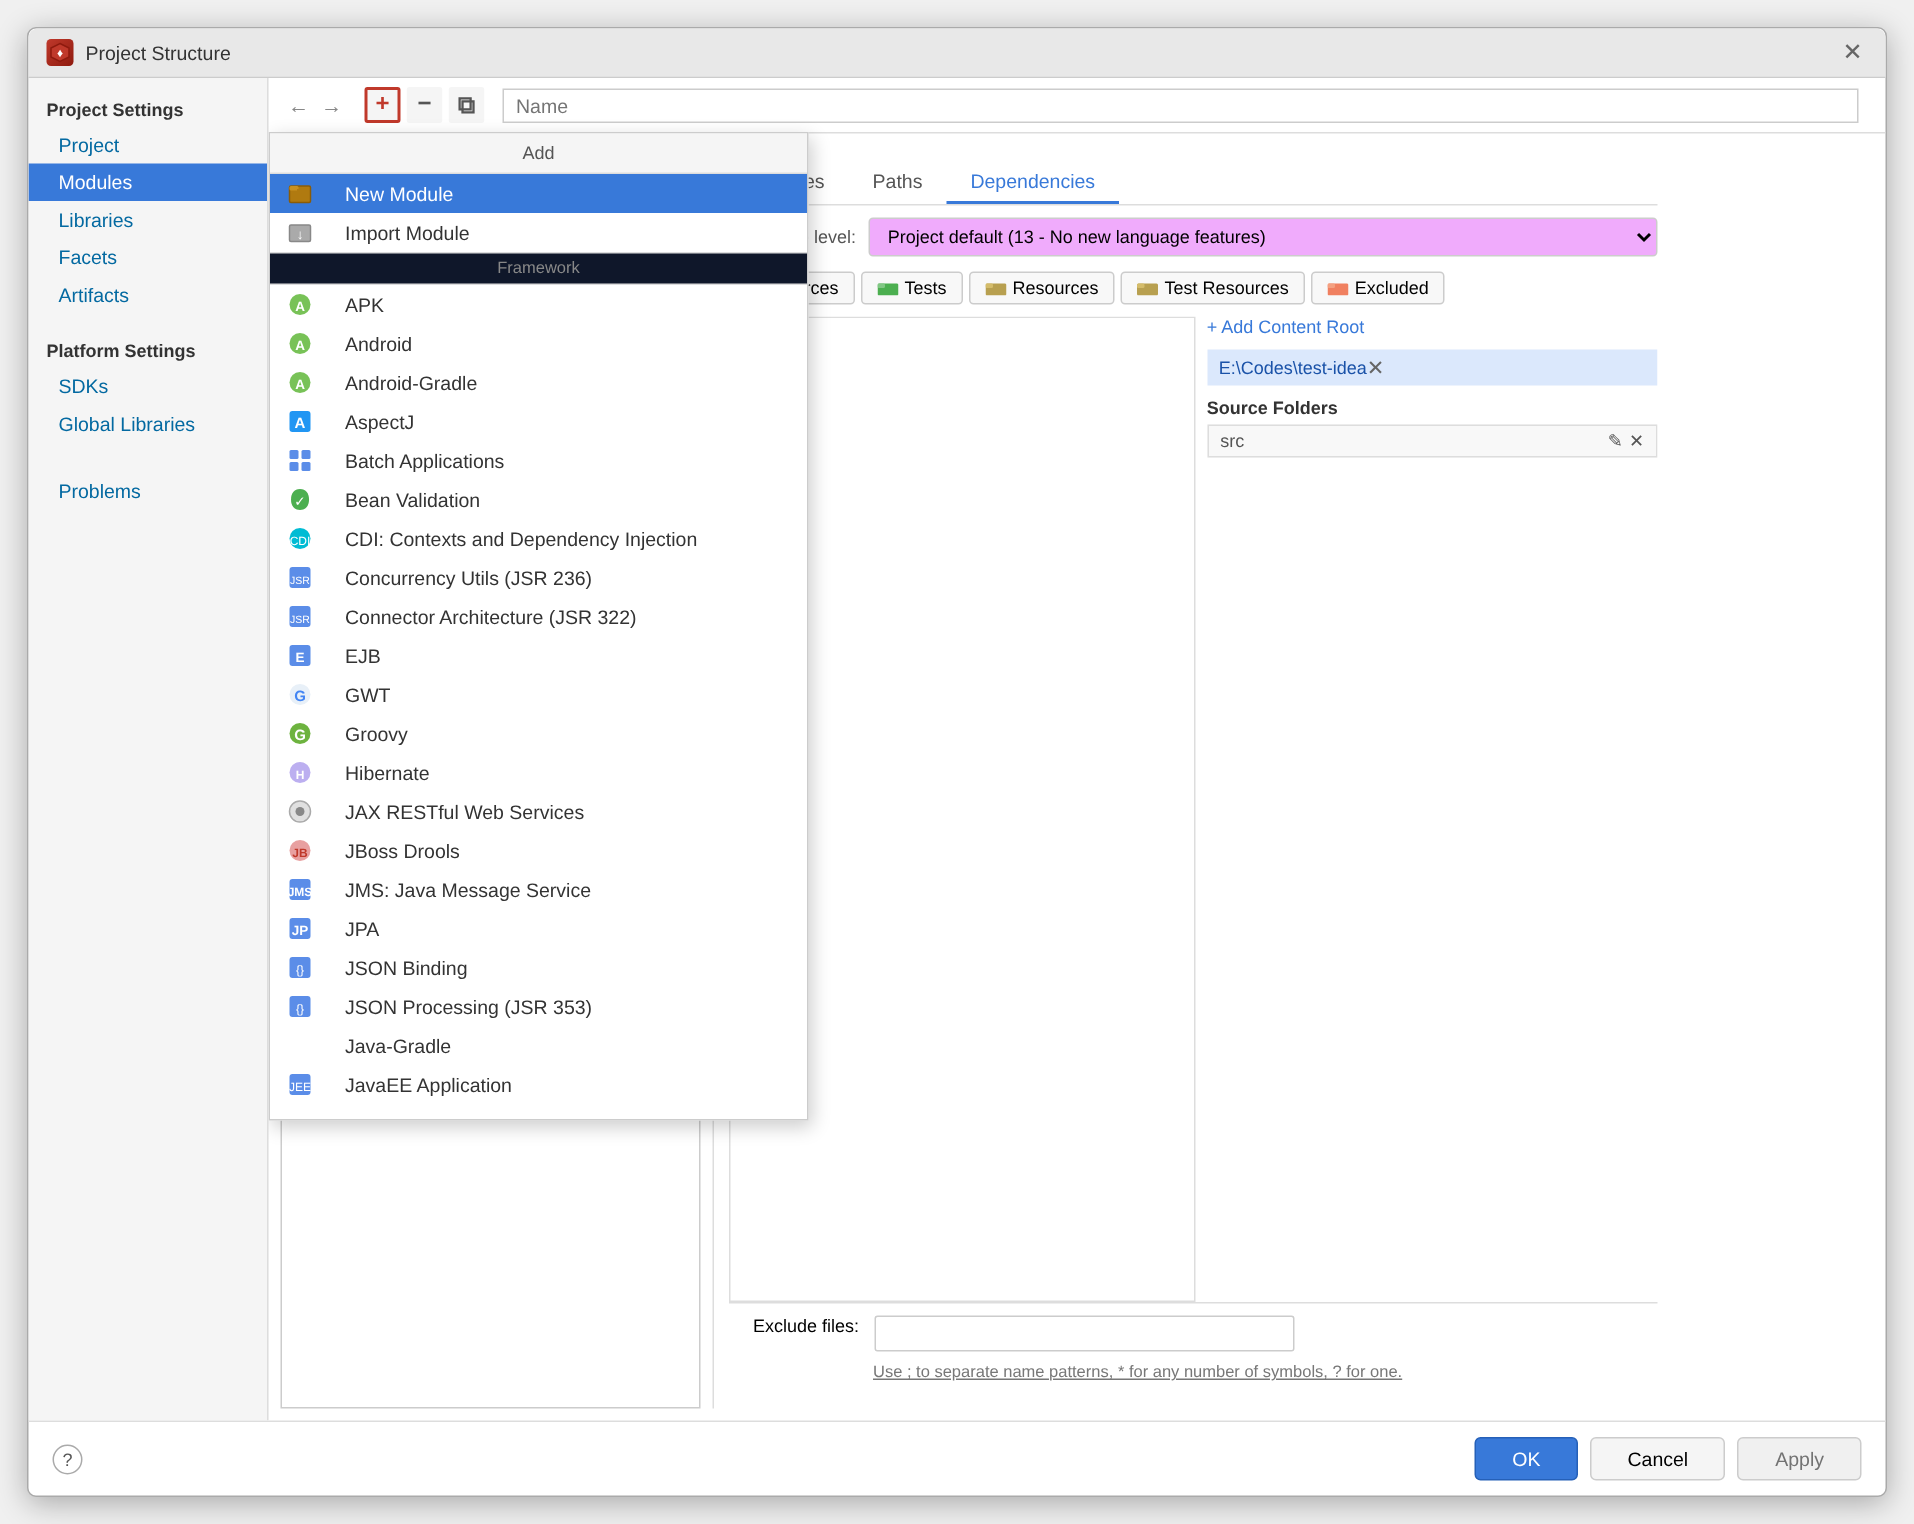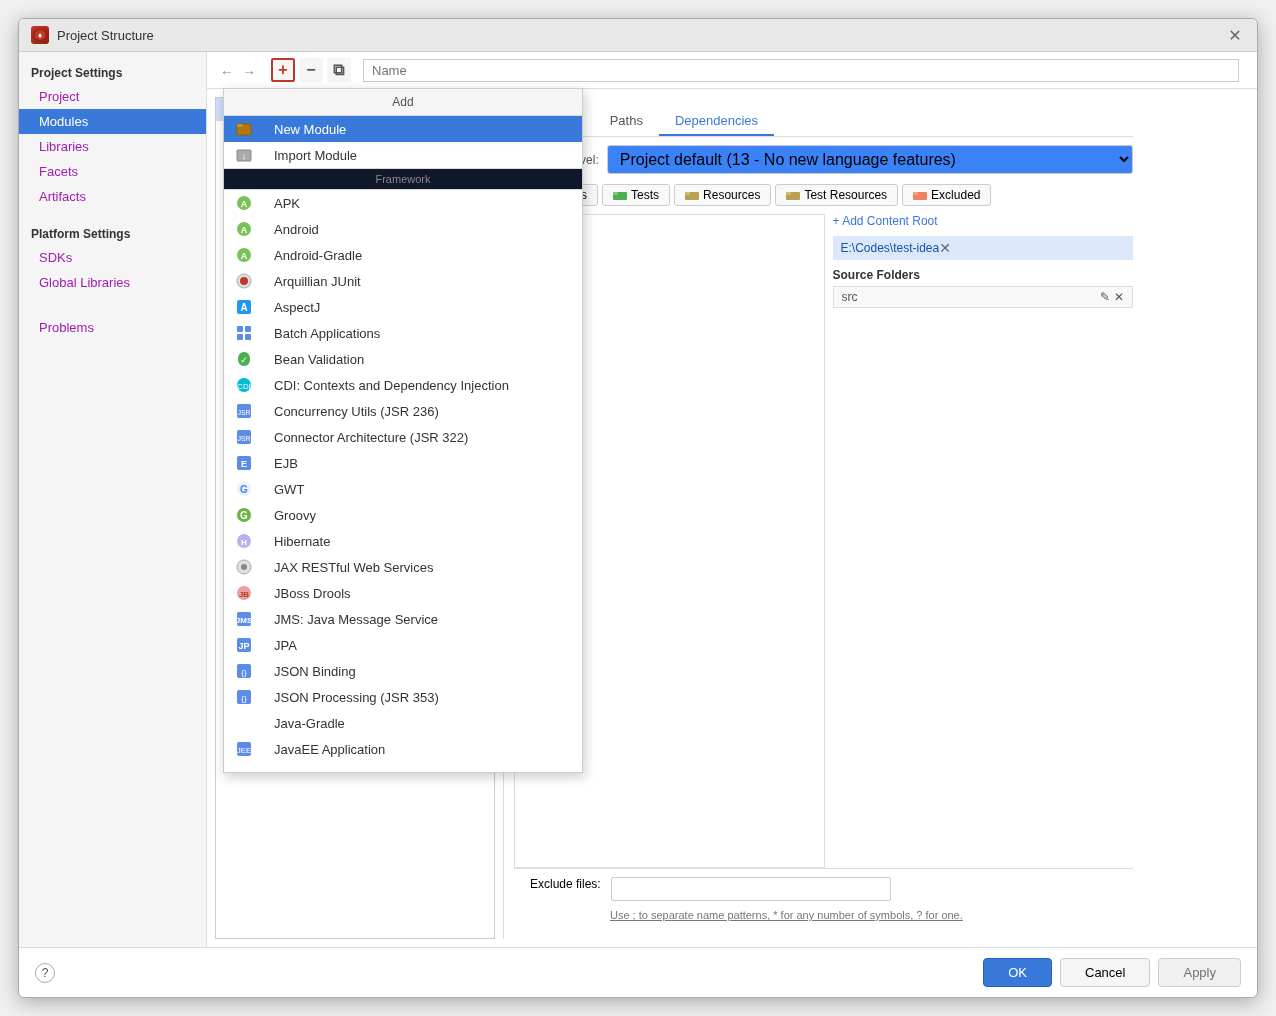--- a/index.html
+++ b/index.html
@@ -75,38 +75,38 @@
       justify-content: center;
     }
 
     .main-content {
       display: flex;
       flex: 1;
       overflow: hidden;
     }
 
     .sidebar {
-      width: 188px;
+      width: 160px;
       background: #f5f5f5;
       border-right: 1px solid #ddd;
       padding: 8px 0;
       flex-shrink: 0;
     }
 
     .sidebar-section-label {
       font-size: 12px;
       font-weight: bold;
       color: #333;
       padding: 6px 12px 4px;
     }
 
     .sidebar-item {
       padding: 5px 12px 5px 20px;
       cursor: pointer;
-      color: #a21caf;
+      color: #0369a1;
       font-size: 13px;
     }
 
     .sidebar-item.active {
       background: #3879d9;
       color: white;
     }
 
     .content-area {
       flex: 1;
@@ -152,21 +152,21 @@
 
     .toolbar-btn.copy-btn {
       border-color: transparent;
       color: #555;
     }
 
     
     .dropdown-overlay {
       position: absolute;
       top: 36px;
-      left: 16px;
+      left: 0;
       width: 360px;
       background: white;
       border: 1px solid #ccc;
       box-shadow: 2px 4px 12px rgba(0,0,0,0.2);
       z-index: 100;
     }
 
     .dropdown-header {
       text-align: center;
       padding: 6px;
@@ -248,22 +248,22 @@
     .sdk-label {
       font-size: 12px;
       color: #555;
     }
 
     .sdk-dropdown {
       flex: 1;
       padding: 4px 8px;
       border: 1px solid #ccc;
       border-radius: 3px;
-      font-size: 16px;
-      background: #3b82f6;
+      font-size: 12px;
+      background: #f0abfc;
     }
 
     .folder-tabs {
       display: flex;
       gap: 4px;
       margin-bottom: 8px;
       flex-wrap: wrap;
     }
 
     .folder-tab {
@@ -544,29 +544,20 @@
             <div class="dropdown-item">
               <span class="icon-box">
                 <svg width="16" height="16" viewBox="0 0 16 16">
                     <circle cx="8" cy="8" r="7" fill="#78c257"></circle>
                     <text x="8" y="12" text-anchor="middle" fill="white" font-size="9" font-weight="bold">A</text>
                   </svg>
               </span>
               <span>Android-Gradle</span>
             </div>
 
-            <div class="dropdown-item">
-              <span class="icon-box">
-                <svg width="16" height="16" viewBox="0 0 16 16">
-                    <circle cx="8" cy="8" r="7" fill="#e0e0e0" stroke="#aaa" stroke-width="1"></circle>
-                    <circle cx="8" cy="8" r="4" fill="#c0392b"></circle>
-                  </svg>
-              </span>
-              <span>Arquillian JUnit</span>
-            </div>
 
 
             <div class="dropdown-item">
               <span class="icon-box">
                 <svg width="16" height="16" viewBox="0 0 16 16">
                     <rect x="1" y="1" width="14" height="14" rx="2" fill="#2196f3"></rect>
                     <text x="8" y="12" text-anchor="middle" fill="white" font-size="10" font-weight="bold">A</text>
                   </svg>
               </span>
               <span>AspectJ</span>

